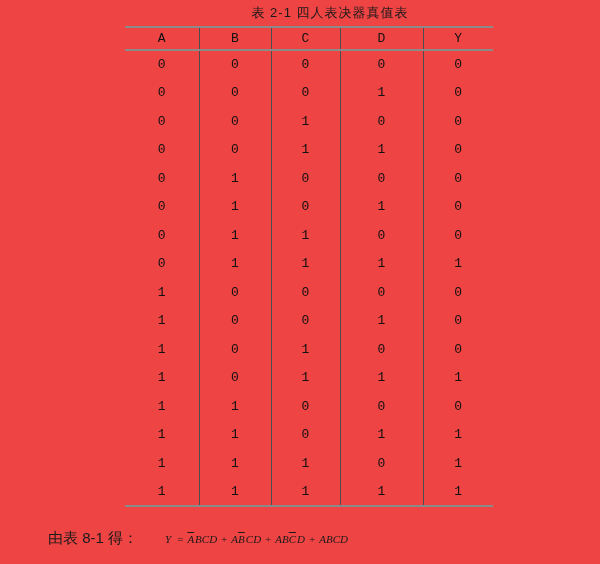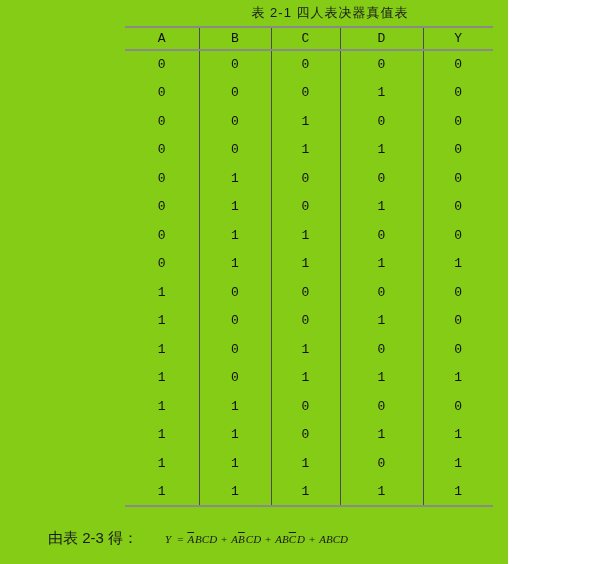--- a/index.html
+++ b/index.html
@@ -1,20 +1,20 @@
 <!DOCTYPE html>
 <html><head>
 <meta charset="utf-8">
 <style>
   html, body { margin: 0; padding: 0; background: #ffffff; }
   #screen {
     position: relative;
-    width: 508px;
+    width: 600px;
     height: 564px;
-    background: #84cc16;
+    background: #ef4444;
     overflow: hidden;
     font-family: "Liberation Mono", monospace;
     color: #000000;
   }
   .caption {
     position: absolute;
     top: 4px;
     left: 0;
     width: 600px;
     text-align: center;
@@ -213,17 +213,17 @@
           <td>1</td>
           <td>1</td>
           <td>1</td>
           <td>1</td>
           <td>1</td>
         </tr>
       </tbody>
   </table>
 
   <div class="derivation">
-    <span class="deriv-prefix">由表 2-3 得：</span>
+    <span class="deriv-prefix">由表 8-1 得：</span>
     <span class="formula" id="formula"><span class="lhs">Y</span><span class="op">=</span><span><span class="over">A</span><span>BCD</span></span><span class="op">+</span><span><span>A</span><span class="over">B</span><span>CD</span></span><span class="op">+</span><span><span>AB</span><span class="over">C</span><span>D</span></span><span class="op">+</span><span><span>ABCD</span></span></span>
   </div>
 
 </div>
 
 </body></html>

